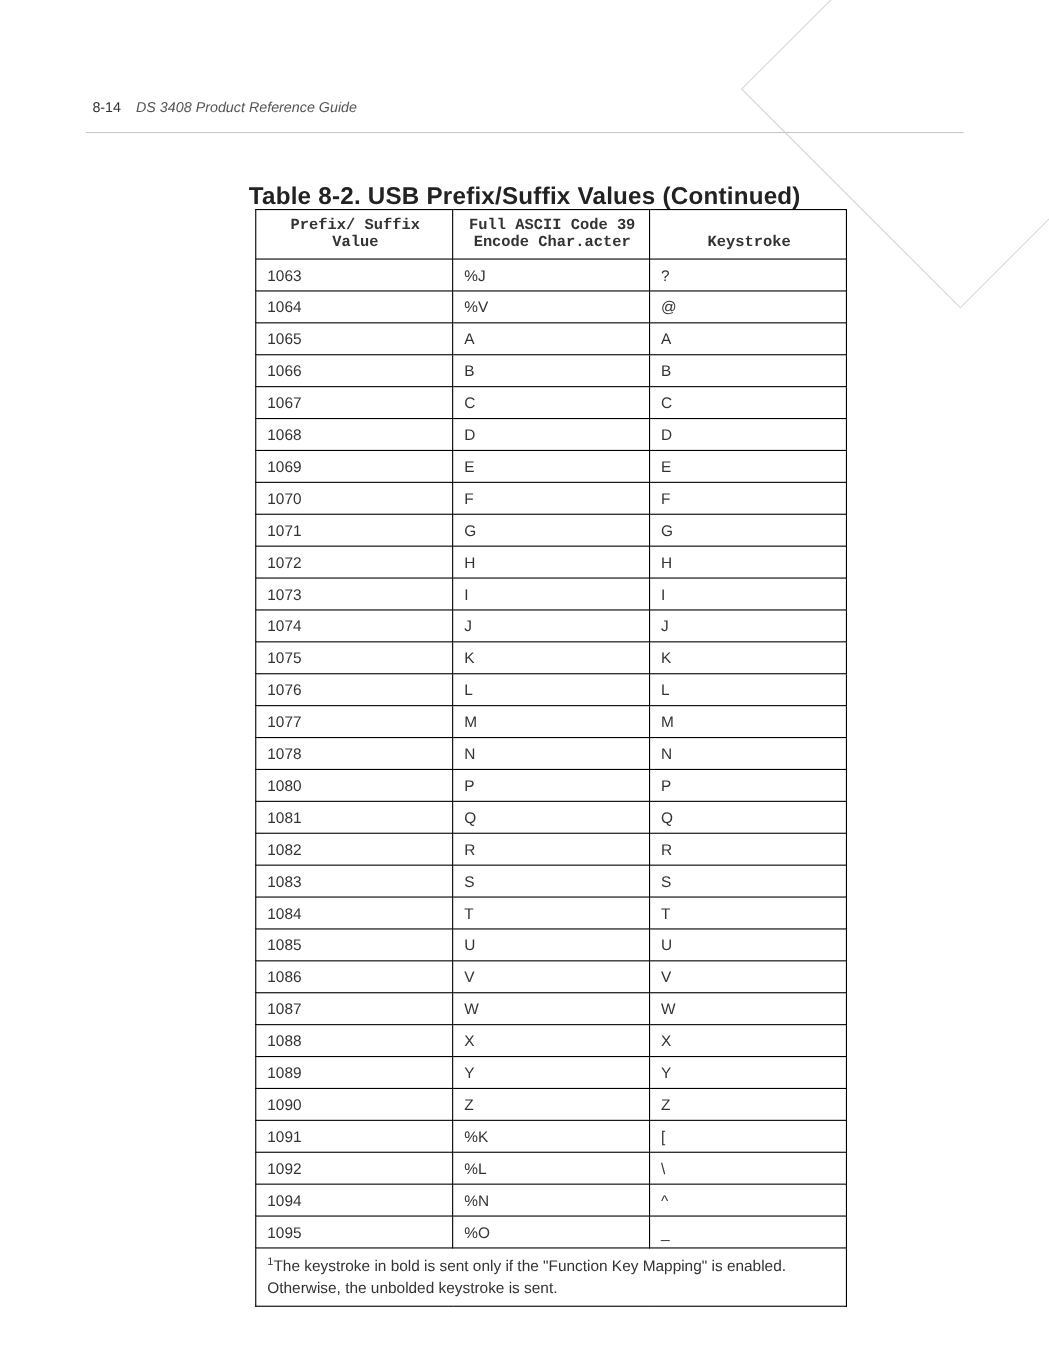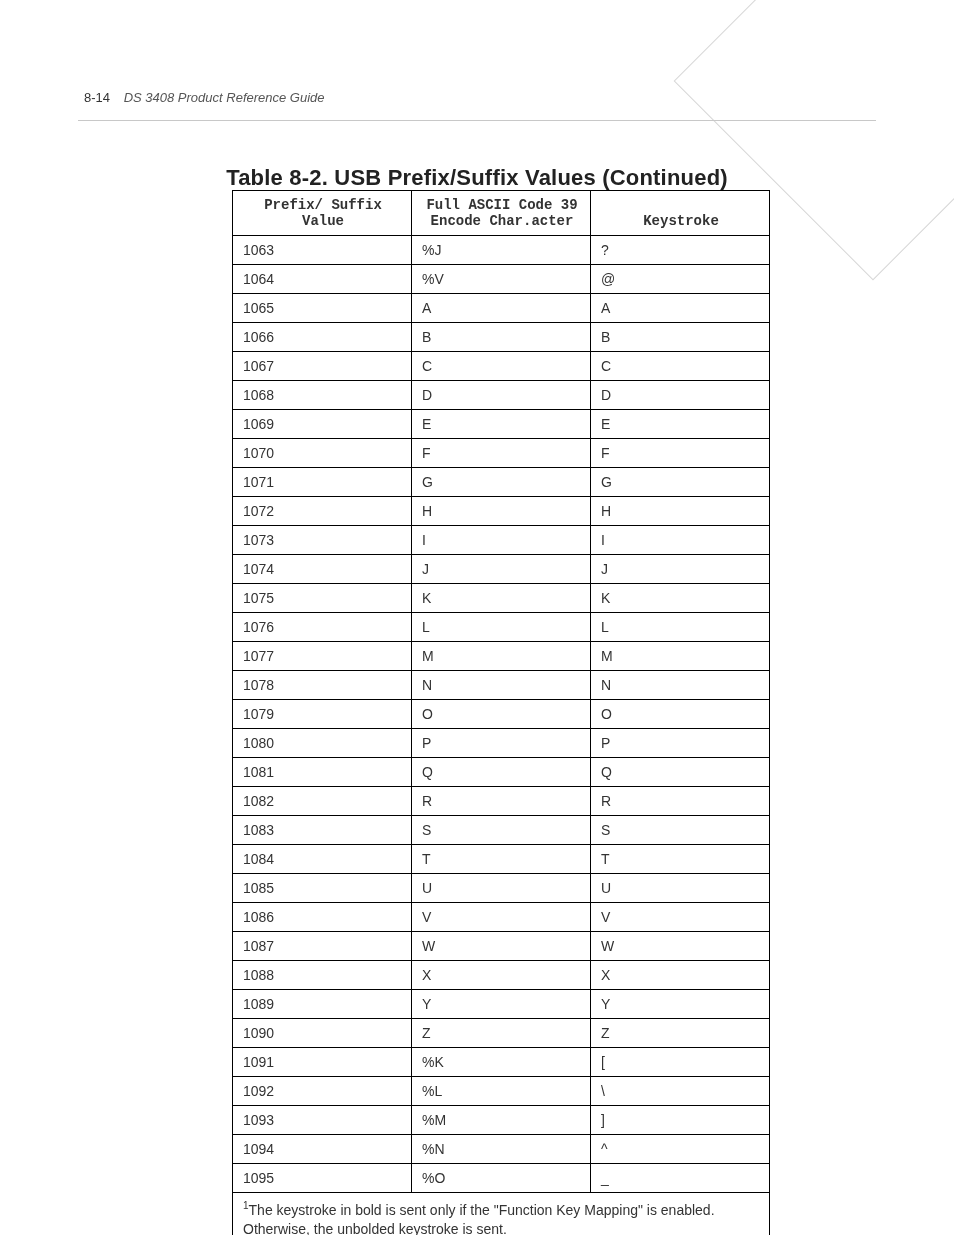--- a/index.html
+++ b/index.html
@@ -205,25 +205,20 @@
             <td>1077</td>
             <td>M</td>
             <td>M</td>
           </tr>
           <tr>
             <td>1078</td>
             <td>N</td>
             <td>N</td>
           </tr>
           <tr>
-            <td>1079</td>
-            <td>O</td>
-            <td>O</td>
-          </tr>
-          <tr>
             <td>1080</td>
             <td>P</td>
             <td>P</td>
           </tr>
           <tr>
             <td>1081</td>
             <td>Q</td>
             <td>Q</td>
           </tr>
           <tr>
@@ -273,25 +268,20 @@
           </tr>
           <tr>
             <td>1091</td>
             <td>%K</td>
             <td>[</td>
           </tr>
           <tr>
             <td>1092</td>
             <td>%L</td>
             <td>\</td>
-          </tr>
-          <tr>
-            <td>1093</td>
-            <td>%M</td>
-            <td>]</td>
           </tr>
           <tr>
             <td>1094</td>
             <td>%N</td>
             <td>^</td>
           </tr>
           <tr>
             <td>1095</td>
             <td>%O</td>
             <td>_</td>

